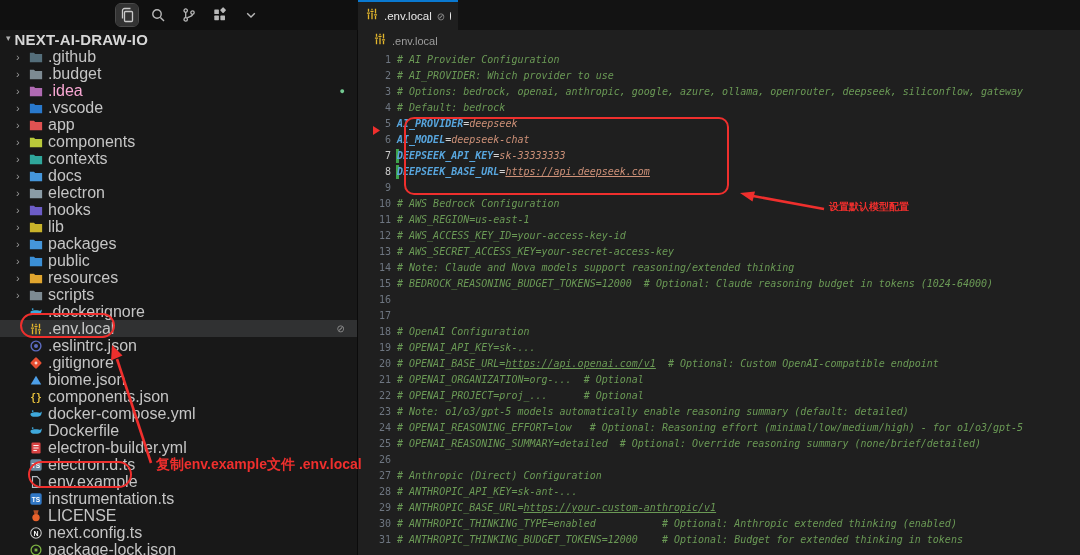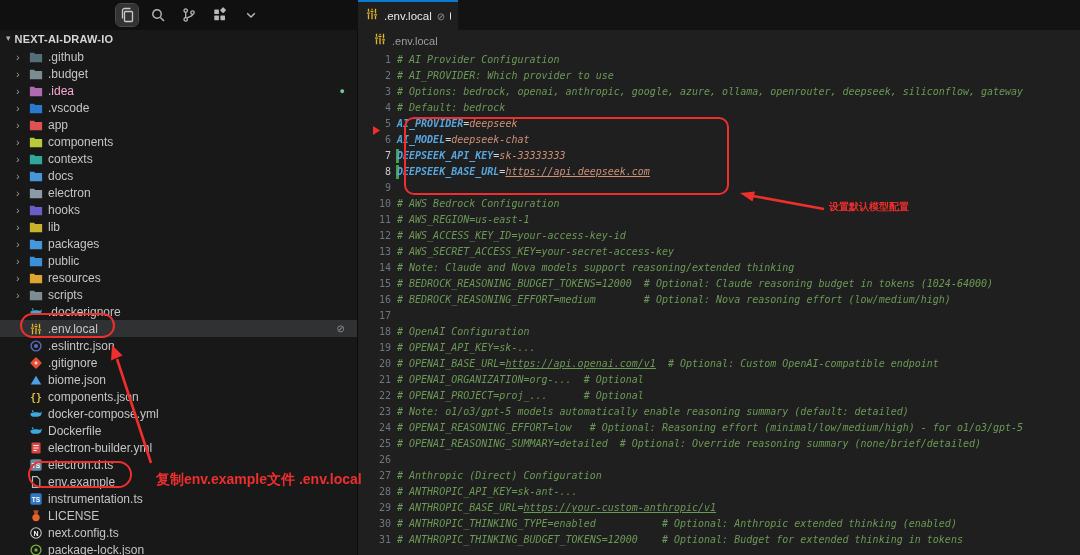--- a/index.html
+++ b/index.html
@@ -24,27 +24,27 @@
   #tabstrip-rest { position:absolute; left:458px; top:0; right:0; height:30px; background:#131313; }
   
   #breadcrumb { position:absolute; left:358px; top:30px; right:0; height:22px; background:#1f1f1f;
                 display:flex; align-items:center; gap:5px; padding-left:15px; }
   #breadcrumb .bc-label { font-size:11px; color:#9d9d9d; }
   
   #sidebar { position:absolute; left:0; top:30px; width:358px; height:525px; background:#181818;
              border-right:1px solid #0b0b0b; overflow:hidden; }
   #root-row { height:18px; display:flex; align-items:center; gap:4px; padding-left:6px; }
   #root-row .chev { color:#aeaeae; font-size:9px; transform:translateY(-1px); }
-  #root-row .root-label { font-size:11px; font-weight:bold; color:#d7d7d7; letter-spacing:.2px; }
+  #root-row .root-label { font-size:15px; font-weight:bold; color:#d7d7d7; letter-spacing:.2px; }
   .srow { height:17px; display:flex; align-items:center; position:relative; padding-left:16px; }
   .srow.selected { background:#303132; }
   .srow .chev { width:12px; color:#9a9a9a; font-size:11px; line-height:10px; flex:0 0 12px; }
   .srow .nochev { flex:0 0 12px; }
   .srow .ficon { width:15px; height:15px; flex:0 0 15px; margin-right:5px; display:flex; align-items:center; justify-content:center; }
-  .srow .slabel { font-size:12px; color:#c5c5c5; white-space:nowrap; }
+  .srow .slabel { font-size:16px; color:#c5c5c5; white-space:nowrap; }
   .srow .badge { position:absolute; right:12px; font-size:10px; color:#8f8f8f; }
   .srow .badge.dot { color:#73c991; font-size:9px; }
   
   #editor { position:absolute; left:358px; top:52px; right:0; bottom:0; overflow:hidden;
             font-family:"DejaVu Sans Mono","Liberation Mono",monospace; }
   .eline { position:relative; height:16px; line-height:16px; white-space:pre; }
   .eline .num { position:absolute; left:0; width:33px; text-align:right; font-size:10px; color:#6e7681; }
   .eline .num.active { color:#cccccc; }
   .eline .gitbar { position:absolute; left:38px; top:1px; width:3px; height:14px; background:#3fa34d; }
   .eline .code { position:absolute; left:39px; font-size:10px;font-style:italic; }
@@ -437,21 +437,21 @@
       <div class="eline"><span class="num">6</span><span class="code"><span class="t-key">AI_MODEL</span><span class="t-op">=</span><span class="t-val">deepseek-chat</span></span></div>
       <div class="eline"><span class="num active">7</span><span class="gitbar"></span><span class="code"><span class="t-key">DEEPSEEK_API_KEY</span><span class="t-op">=</span><span class="t-val">sk-33333333</span></span></div>
       <div class="eline"><span class="num active">8</span><span class="gitbar"></span><span class="code"><span class="t-key">DEEPSEEK_BASE_URL</span><span class="t-op">=</span><span class="t-url">https://api.deepseek.com</span></span></div>
       <div class="eline"><span class="num">9</span><span class="code"></span></div>
       <div class="eline"><span class="num">10</span><span class="code"><span class="t-com"># AWS Bedrock Configuration</span></span></div>
       <div class="eline"><span class="num">11</span><span class="code"><span class="t-com"># AWS_REGION=us-east-1</span></span></div>
       <div class="eline"><span class="num">12</span><span class="code"><span class="t-com"># AWS_ACCESS_KEY_ID=your-access-key-id</span></span></div>
       <div class="eline"><span class="num">13</span><span class="code"><span class="t-com"># AWS_SECRET_ACCESS_KEY=your-secret-access-key</span></span></div>
       <div class="eline"><span class="num">14</span><span class="code"><span class="t-com"># Note: Claude and Nova models support reasoning/extended thinking</span></span></div>
       <div class="eline"><span class="num">15</span><span class="code"><span class="t-com"># BEDROCK_REASONING_BUDGET_TOKENS=12000  # Optional: Claude reasoning budget in tokens (1024-64000)</span></span></div>
-      <div class="eline"><span class="num">16</span><span class="code"><span class="t-com"># BEDROCK_REASONING_EFFORT=medium        # Optional: Nova reasoning effort (low/medium/high)</span></span></div>
+      <div class="eline"><span class="num">16</span></div>
       <div class="eline"><span class="num">17</span><span class="code"></span></div>
       <div class="eline"><span class="num">18</span><span class="code"><span class="t-com"># OpenAI Configuration</span></span></div>
       <div class="eline"><span class="num">19</span><span class="code"><span class="t-com"># OPENAI_API_KEY=sk-...</span></span></div>
       <div class="eline"><span class="num">20</span><span class="code"><span class="t-com"># OPENAI_BASE_URL=</span><span class="t-comu">https://api.openai.com/v1</span><span class="t-com">  # Optional: Custom OpenAI-compatible endpoint</span></span></div>
       <div class="eline"><span class="num">21</span><span class="code"><span class="t-com"># OPENAI_ORGANIZATION=org-...  # Optional</span></span></div>
       <div class="eline"><span class="num">22</span><span class="code"><span class="t-com"># OPENAI_PROJECT=proj_...      # Optional</span></span></div>
       <div class="eline"><span class="num">23</span><span class="code"><span class="t-com"># Note: o1/o3/gpt-5 models automatically enable reasoning summary (default: detailed)</span></span></div>
       <div class="eline"><span class="num">24</span><span class="code"><span class="t-com"># OPENAI_REASONING_EFFORT=low   # Optional: Reasoning effort (minimal/low/medium/high) - for o1/o3/gpt-5</span></span></div>
       <div class="eline"><span class="num">25</span><span class="code"><span class="t-com"># OPENAI_REASONING_SUMMARY=detailed  # Optional: Override reasoning summary (none/brief/detailed)</span></span></div>
       <div class="eline"><span class="num">26</span><span class="code"></span></div>
@@ -459,21 +459,21 @@
       <div class="eline"><span class="num">28</span><span class="code"><span class="t-com"># ANTHROPIC_API_KEY=sk-ant-...</span></span></div>
       <div class="eline"><span class="num">29</span><span class="code"><span class="t-com"># ANTHROPIC_BASE_URL=</span><span class="t-comu">https://your-custom-anthropic/v1</span></span></div>
       <div class="eline"><span class="num">30</span><span class="code"><span class="t-com"># ANTHROPIC_THINKING_TYPE=enabled           # Optional: Anthropic extended thinking (enabled)</span></span></div>
       <div class="eline"><span class="num">31</span><span class="code"><span class="t-com"># ANTHROPIC_THINKING_BUDGET_TOKENS=12000    # Optional: Budget for extended thinking in tokens</span></span></div>
     </div>
 
   <div class="anno-box" style="left:404px; top:117px; width:325px; height:78px;"></div>
   <div class="anno-oval" style="left:20px; top:313px; width:95px; height:25px;"></div>
   <div class="anno-oval" style="left:28px; top:461px; width:104px; height:27px;"></div>
   <div class="anno-label" style="left:829px; top:200px; font-size:10px;">设置默认模型配置</div>
-  <div class="anno-label" style="left:156px; top:471px; font-size:14px;">复制env.example文件 .env.local</div>
+  <div class="anno-label" style="left:156px; top:456px; font-size:14px;">复制env.example文件 .env.local</div>
   <svg id="anno-svg" width="1080" height="555" viewBox="0 0 1080 555">
     <g stroke="#ef2f2d" stroke-width="2.6" fill="#ef2f2d">
       <line x1="824" y1="209" x2="753" y2="196"></line>
       <polygon points="740,193 755,191.5 752.5,201.5" stroke="none"></polygon>
       <line x1="151" y1="463" x2="117" y2="359"></line>
       <polygon points="112,345 122.5,355.5 111,360.5" stroke="none"></polygon>
       <polygon points="373,126 380,130.5 373,135" stroke="none"></polygon>
     </g>
   </svg>
 

